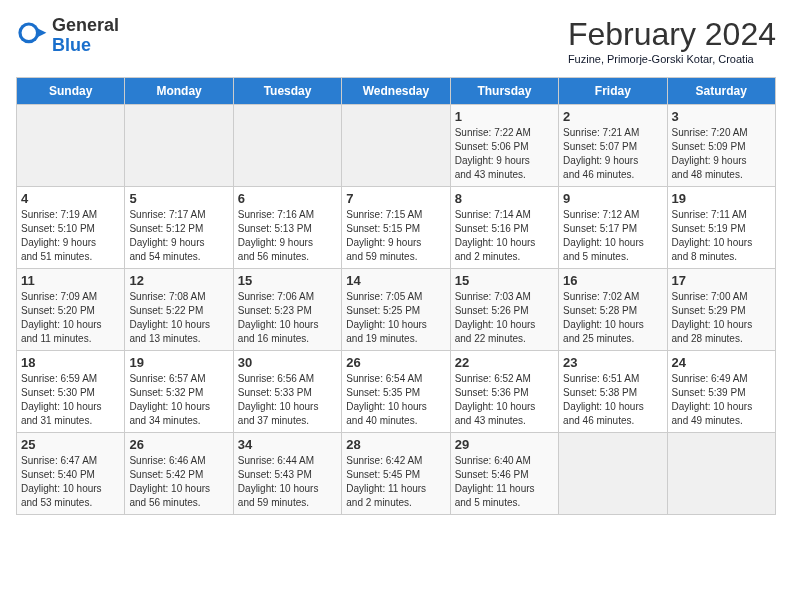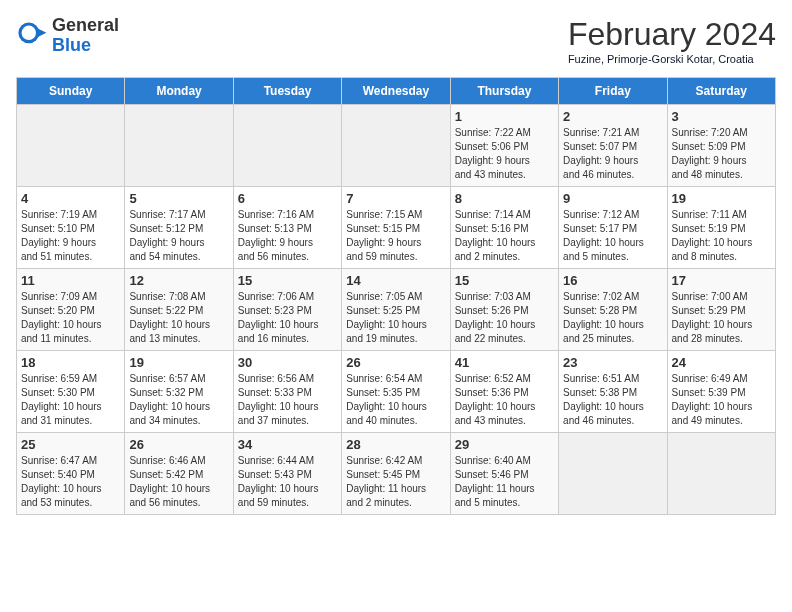--- a/index.html
+++ b/index.html
@@ -214,21 +214,21 @@
         </td>
         <td>
           <span class="day-number">30</span>
           <div class="day-info">Sunrise: 6:56 AM<br>Sunset: 5:33 PM<br>Daylight: 10 hours<br>and 37 minutes.</div>
         </td>
         <td>
           <span class="day-number">26</span>
           <div class="day-info">Sunrise: 6:54 AM<br>Sunset: 5:35 PM<br>Daylight: 10 hours<br>and 40 minutes.</div>
         </td>
         <td>
-          <span class="day-number">41</span>
+          <span class="day-number">22</span>
           <div class="day-info">Sunrise: 6:52 AM<br>Sunset: 5:36 PM<br>Daylight: 10 hours<br>and 43 minutes.</div>
         </td>
         <td>
           <span class="day-number">23</span>
           <div class="day-info">Sunrise: 6:51 AM<br>Sunset: 5:38 PM<br>Daylight: 10 hours<br>and 46 minutes.</div>
         </td>
         <td>
           <span class="day-number">24</span>
           <div class="day-info">Sunrise: 6:49 AM<br>Sunset: 5:39 PM<br>Daylight: 10 hours<br>and 49 minutes.</div>
         </td>

